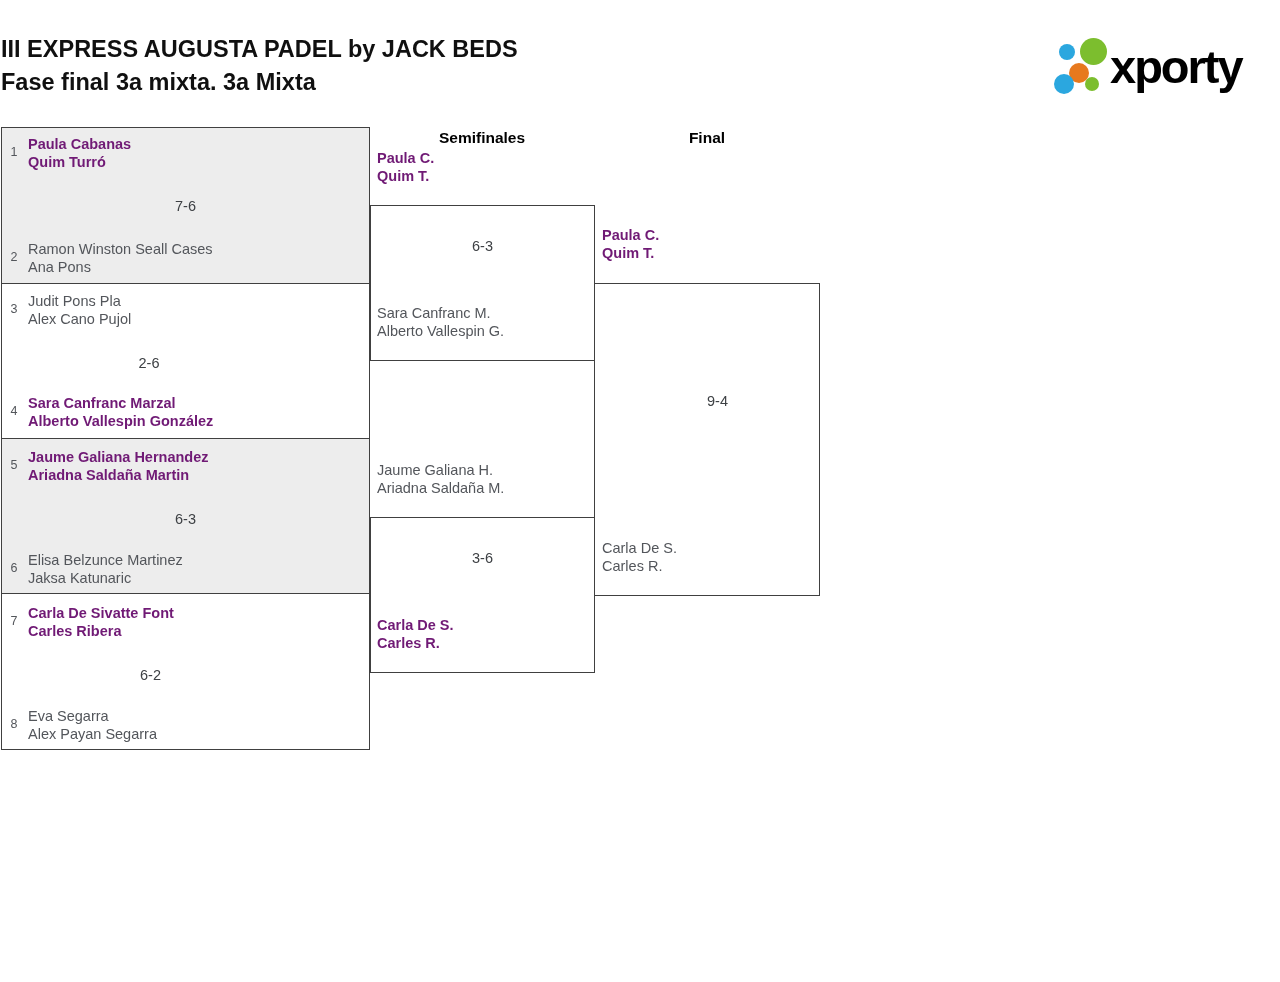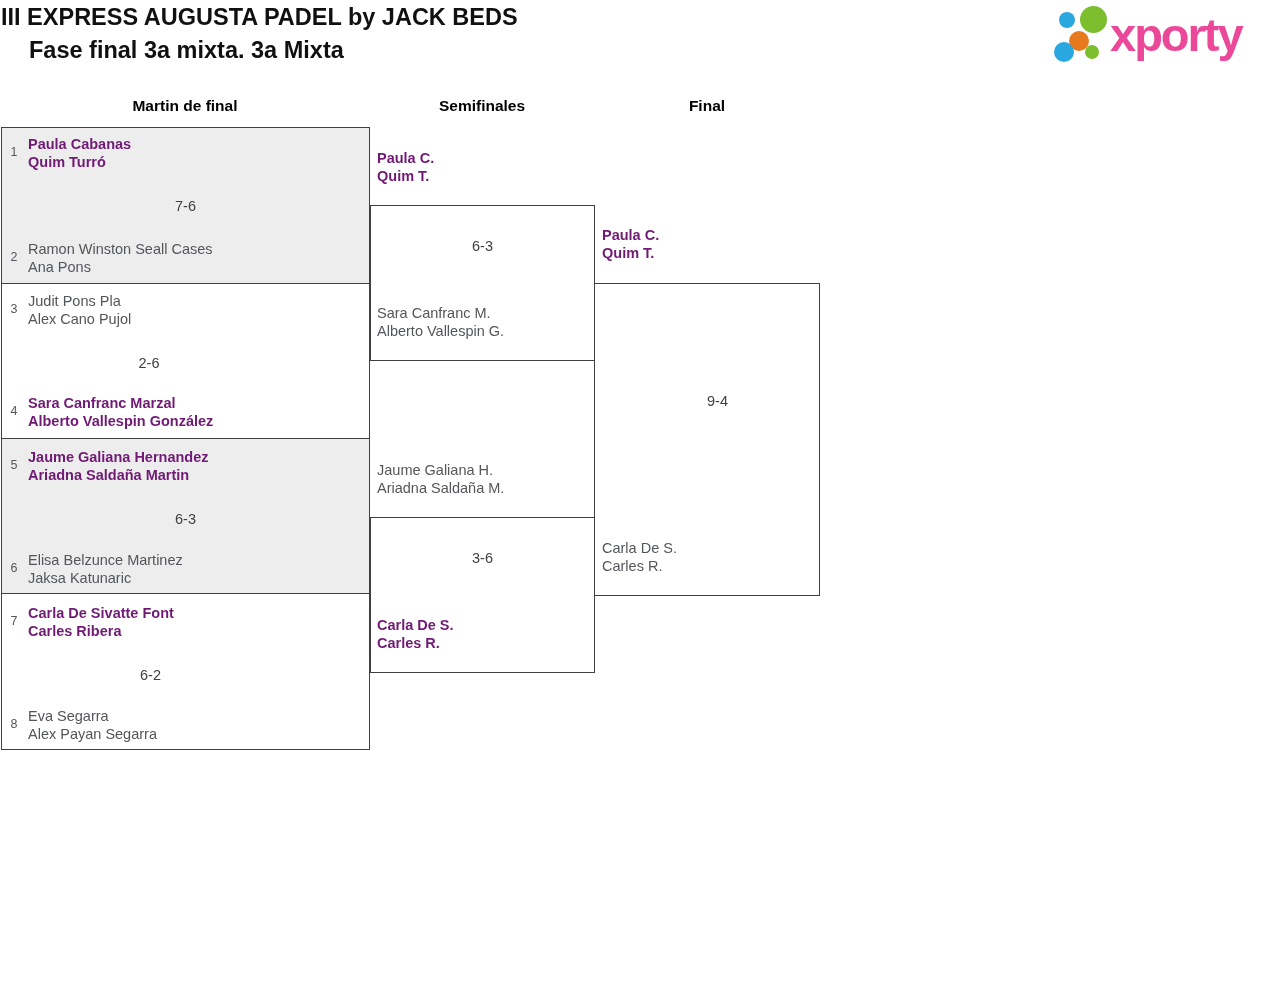--- a/index.html
+++ b/index.html
@@ -1,34 +1,34 @@
 <!DOCTYPE html>
 <html><head>
 <meta charset="utf-8">
 <title>Bracket</title>
 <style>
   html,body{margin:0;padding:0;}
   body{
     width:1280px;height:982px;background:#ffffff;position:relative;
     font-family:"Liberation Sans","DejaVu Sans",sans-serif;overflow:hidden;
   }
-  .abs{position:absolute;}
+  .abs{position:absolute;margin-top:32px;}
   
   .page-title{left:1px;top:4px;font-size:23.5px;font-weight:700;color:#101010;letter-spacing:0;white-space:nowrap;}
-  .page-subtitle{left:1px;top:37px;font-size:23.5px;font-weight:700;color:#101010;white-space:nowrap;padding-left:28px;}
+  .page-subtitle{left:1px;top:37px;font-size:23.5px;font-weight:700;color:#101010;white-space:nowrap;}
   
   .logo{left:1050px;top:4px;width:230px;height:66px;}
   .dot{position:absolute;border-radius:50%;}
   .dot-blue-small{left:9px;top:8px;width:16px;height:16px;background:#2BA7DF;}
   .dot-green-large{left:30px;top:2px;width:27px;height:27px;background:#7CBE2E;}
   .dot-orange{left:19px;top:27px;width:20px;height:20px;background:#E7791E;}
   .dot-blue-medium{left:4px;top:38px;width:20px;height:20px;background:#2BA7DF;}
   .dot-green-small{left:35px;top:41px;width:14px;height:14px;background:#7CBE2E;}
   .wordmark{position:absolute;left:60px;top:-1px;font-size:47px;line-height:64px;font-weight:700;
-    color:#ec4899;letter-spacing:-2px;}
+    color:#000000;letter-spacing:-2px;}
   
   .round-header{top:97px;font-size:15.5px;font-weight:700;color:#000;text-align:center;}
   
   .match-box{position:absolute;border:1px solid #404040;box-sizing:border-box;background:transparent;}
   .shade{background:#EDEDED;}
   
   .team{position:absolute;font-size:14.5px;line-height:18px;color:#53565B;white-space:nowrap;}
   .team.winner{font-weight:700;color:#701a75;}
   .seed{position:absolute;font-size:12.5px;line-height:15px;color:#53565B;width:18px;text-align:center;}
   .score{position:absolute;font-size:14.5px;line-height:20px;color:#3D4044;text-align:center;}

